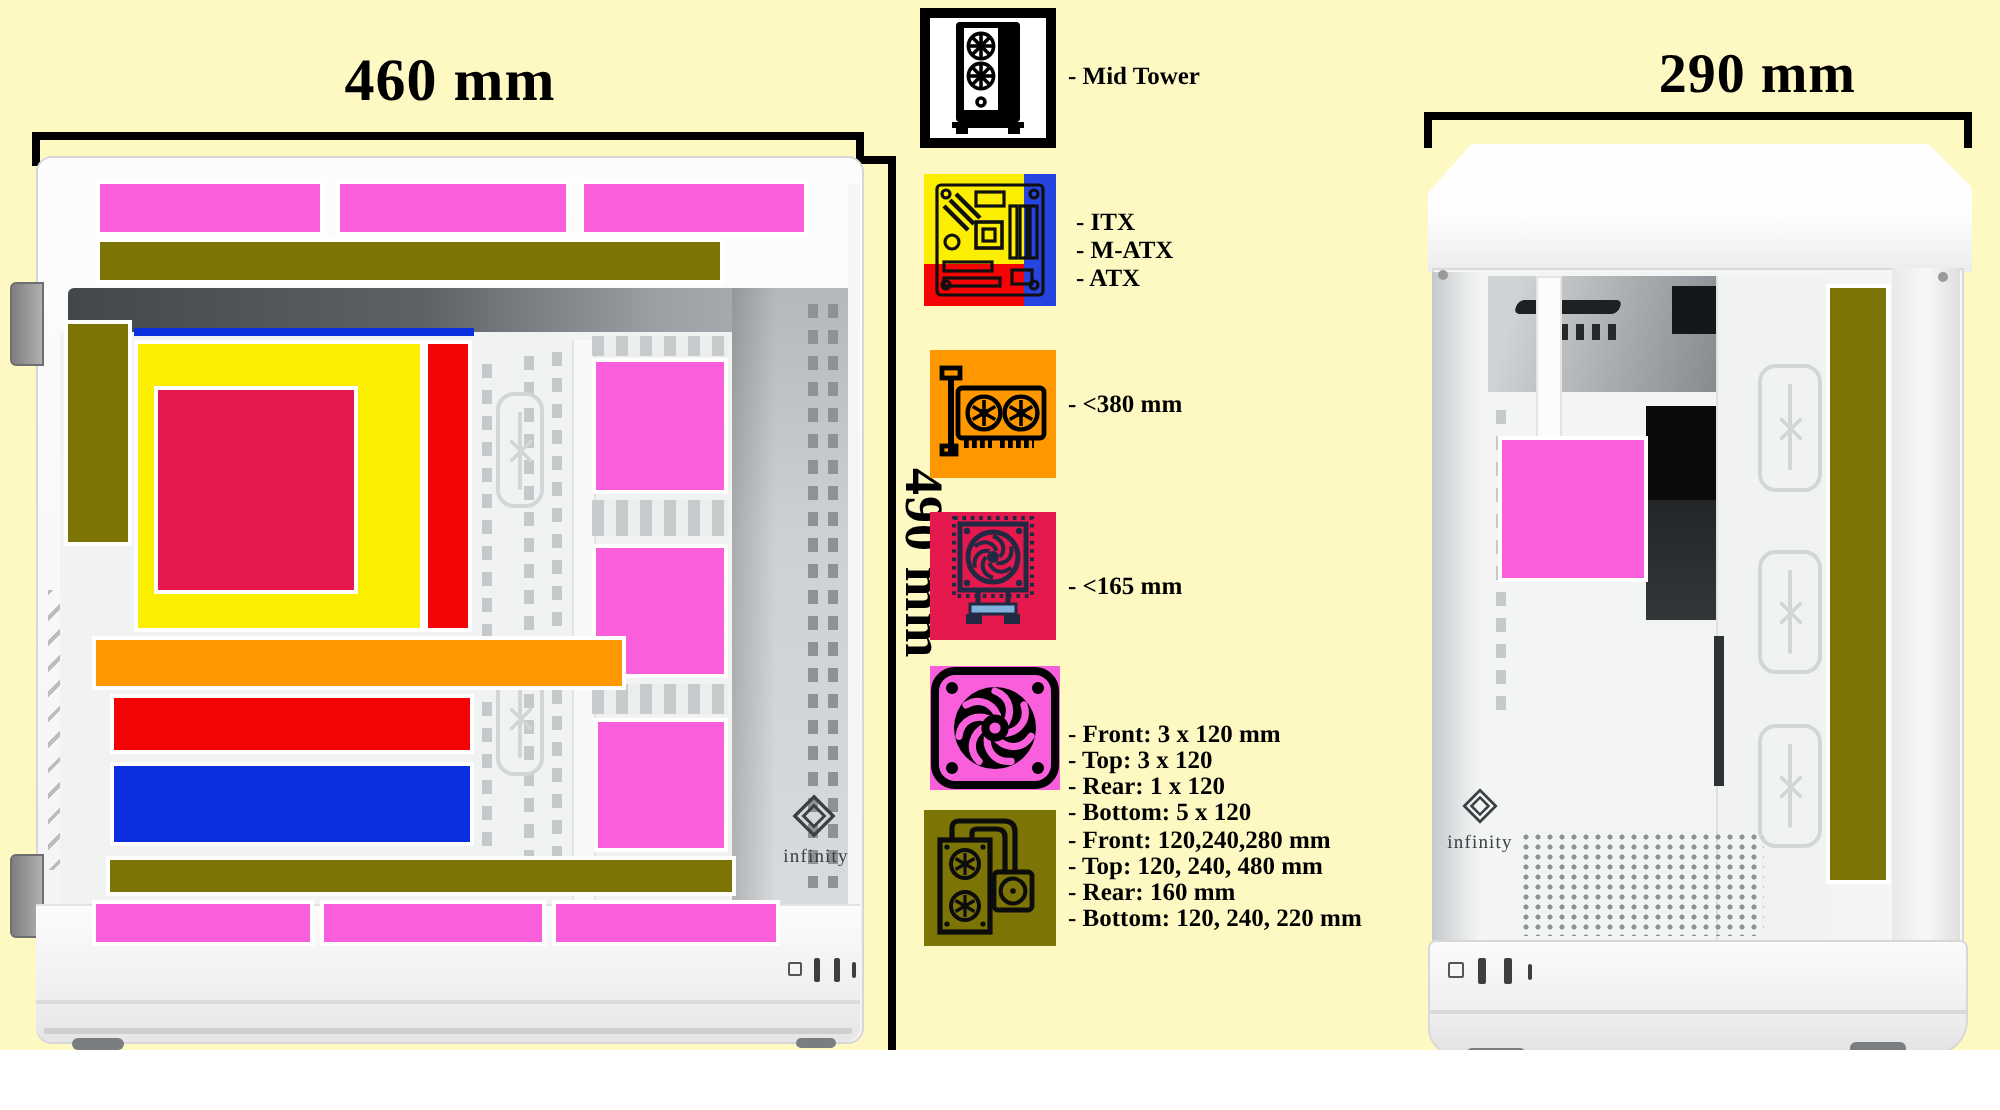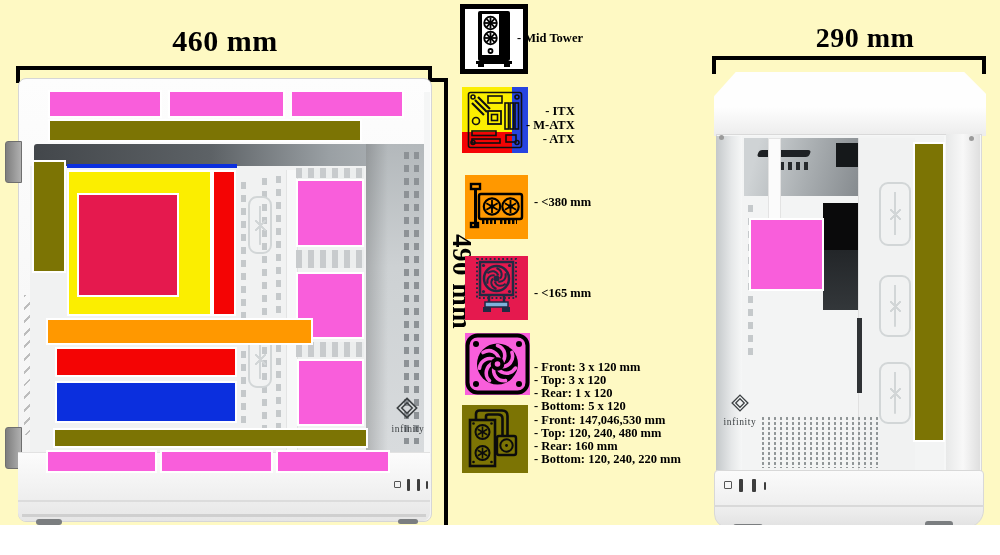--- a/index.html
+++ b/index.html
@@ -142,21 +142,21 @@
           <g transform="rotate(135 18.5 28)">
               <line x1="12.8" y1="28" x2="24.2" y2="28"></line>
             </g>
           <circle cx="18.5" cy="41" r="2"></circle>
         </g>
         <rect x="4" y="51" width="36" height="3" fill="#000"></rect>
         <rect x="6" y="54" width="6" height="3" fill="#000"></rect>
         <rect x="32" y="54" width="6" height="3" fill="#000"></rect>
       </svg>
     </div>
-    <div class="ltext" style="left:67px;top:32px;">
+    <div class="ltext" style="left:84px;top:32px;">
       <div class="lline">- Mid Tower</div>
     </div>
 
     <div class="icon-box" style="left:12px;top:87px;width:66px;height:66px;background:var(--yellow);overflow:hidden;">
       <div class="abs" style="right:0;top:0;width:16px;height:66px;background:var(--mobo-blue);"></div>
       <div class="abs" style="left:0;top:45px;width:50px;height:21px;background:var(--red);"></div>
       <svg class="abs" style="left:0;top:0;" width="66" height="66" viewBox="0 0 66 66">
         <g stroke="#101010" stroke-width="1.6" fill="none">
           <rect x="6.5" y="5.5" width="53" height="55" rx="2"></rect>
           <circle cx="11" cy="10" r="2"></circle>
@@ -172,21 +172,21 @@
           <rect x="43" y="16" width="3.5" height="26"></rect>
           <rect x="48" y="16" width="3.5" height="26"></rect>
           <rect x="53" y="16" width="3.5" height="26"></rect>
           <circle cx="14" cy="34" r="3.5"></circle>
           <rect x="10" y="44" width="24" height="4.5"></rect>
           <rect x="10" y="52" width="28" height="4"></rect>
           <rect x="44" y="48" width="10" height="7"></rect>
         </g>
       </svg>
     </div>
-    <div class="ltext" style="left:76px;top:104px;text-align:right;">
+    <div class="ltext" style="left:88px;top:104px;">
       <div class="lline" style="line-height:14px;">- ITX</div>
       <div class="lline" style="line-height:14px;">- M-ATX</div>
       <div class="lline" style="line-height:14px;">- ATX</div>
     </div>
 
     <div class="icon-box bg-orange" style="left:15px;top:175px;width:63px;height:64px;">
       <svg width="63" height="64" viewBox="0 0 63 64">
         <g stroke="#000" stroke-width="2.4" fill="none">
           <rect x="6" y="9" width="9" height="5"></rect>
           <line x1="10.5" y1="14" x2="10.5" y2="51" stroke-width="3"></line>
@@ -342,30 +342,30 @@
           <circle cx="44.5" cy="40.5" r="6.2" stroke-width="2"></circle>
         </g>
         <circle cx="44.5" cy="40.5" r="1.4" fill="#0c0c0c"></circle>
         <circle cx="11.5" cy="18.5" r="1.3" fill="#0c0c0c"></circle>
           <circle cx="29.5" cy="18.5" r="1.3" fill="#0c0c0c"></circle>
         <circle cx="11.5" cy="57" r="1.3" fill="#0c0c0c"></circle>
           <circle cx="29.5" cy="57" r="1.3" fill="#0c0c0c"></circle>
       </svg>
     </div>
     <div class="ltext" style="left:84px;top:414px;">
-      <div class="lline">- Front: 147,046,530 mm</div>
+      <div class="lline">- Front: 120,240,280 mm</div>
       <div class="lline">- Top: 120, 240, 480 mm</div>
       <div class="lline">- Rear: 160 mm</div>
       <div class="lline">- Bottom: 120, 240, 220 mm</div>
     </div>
   </div>
 
   <div class="abs" style="left:700px;top:0;width:300px;height:555px;">
 
-    <div class="dim" style="left:90px;top:22px;width:150px;font-size:28px;">290 mm</div>
+    <div class="dim" style="left:78px;top:22px;width:150px;font-size:28px;text-align:right;">290 mm</div>
     <div class="dimline" style="left:12px;top:56px;width:274px;height:4px;"></div>
     <div class="dimline" style="left:12px;top:56px;width:4px;height:18px;"></div>
     <div class="dimline" style="left:282px;top:56px;width:4px;height:18px;"></div>
 
     <div class="abs" style="left:14px;top:72px;width:272px;height:64px;background:linear-gradient(180deg,#fefefe 55%,#ececec);
                 clip-path:polygon(0 38%,8% 0,92% 0,100% 34%,100% 100%,0 100%);filter:drop-shadow(0 0 1px #c8c8c8);"></div>
     <div class="abs" style="left:16px;top:134px;width:264px;height:338px;background:#f6f7f7;border:1px solid #d9d9d9;"></div>
     <div class="abs" style="left:246px;top:134px;width:34px;height:338px;background:linear-gradient(90deg,#e8e9e9,#f8f8f8 50%,#dfdfdf);"></div>
     <div class="abs" style="left:16px;top:136px;width:26px;height:334px;background:linear-gradient(90deg,#c4c8ca,#e6e8e9 60%,rgba(255,255,255,0));"></div>
     <div class="abs" style="left:42px;top:136px;width:202px;height:334px;background:#f3f4f4;"></div>

